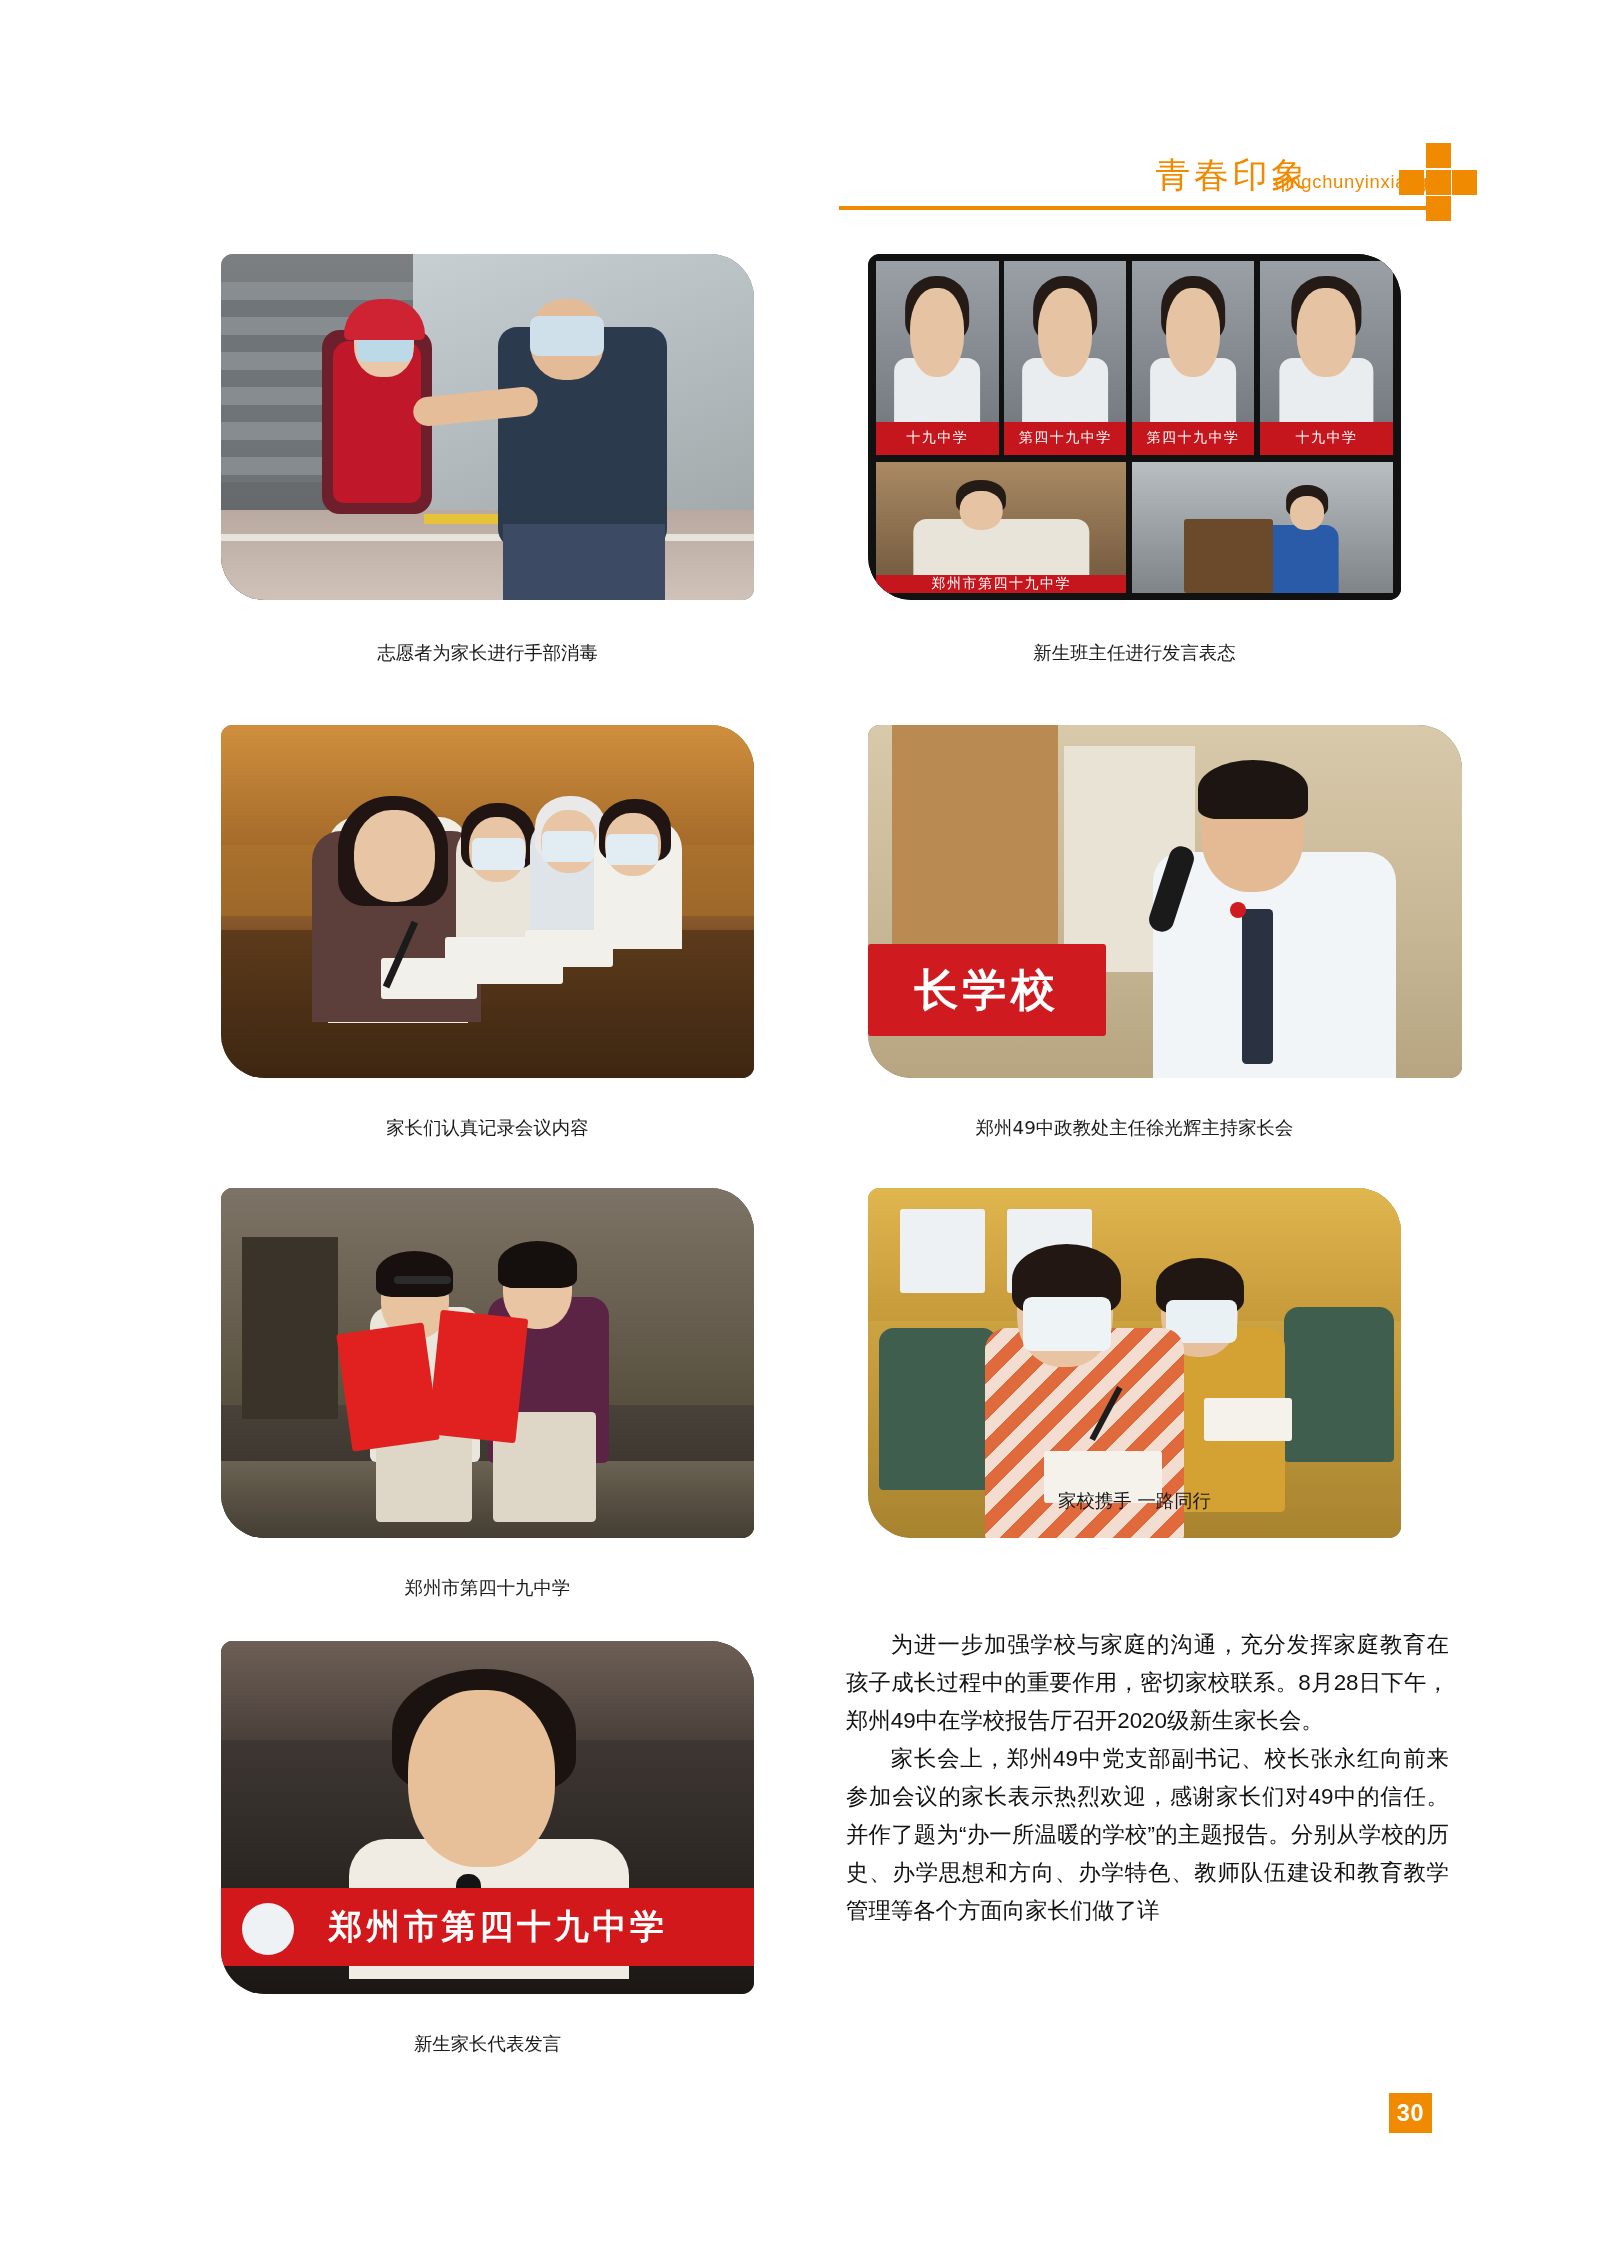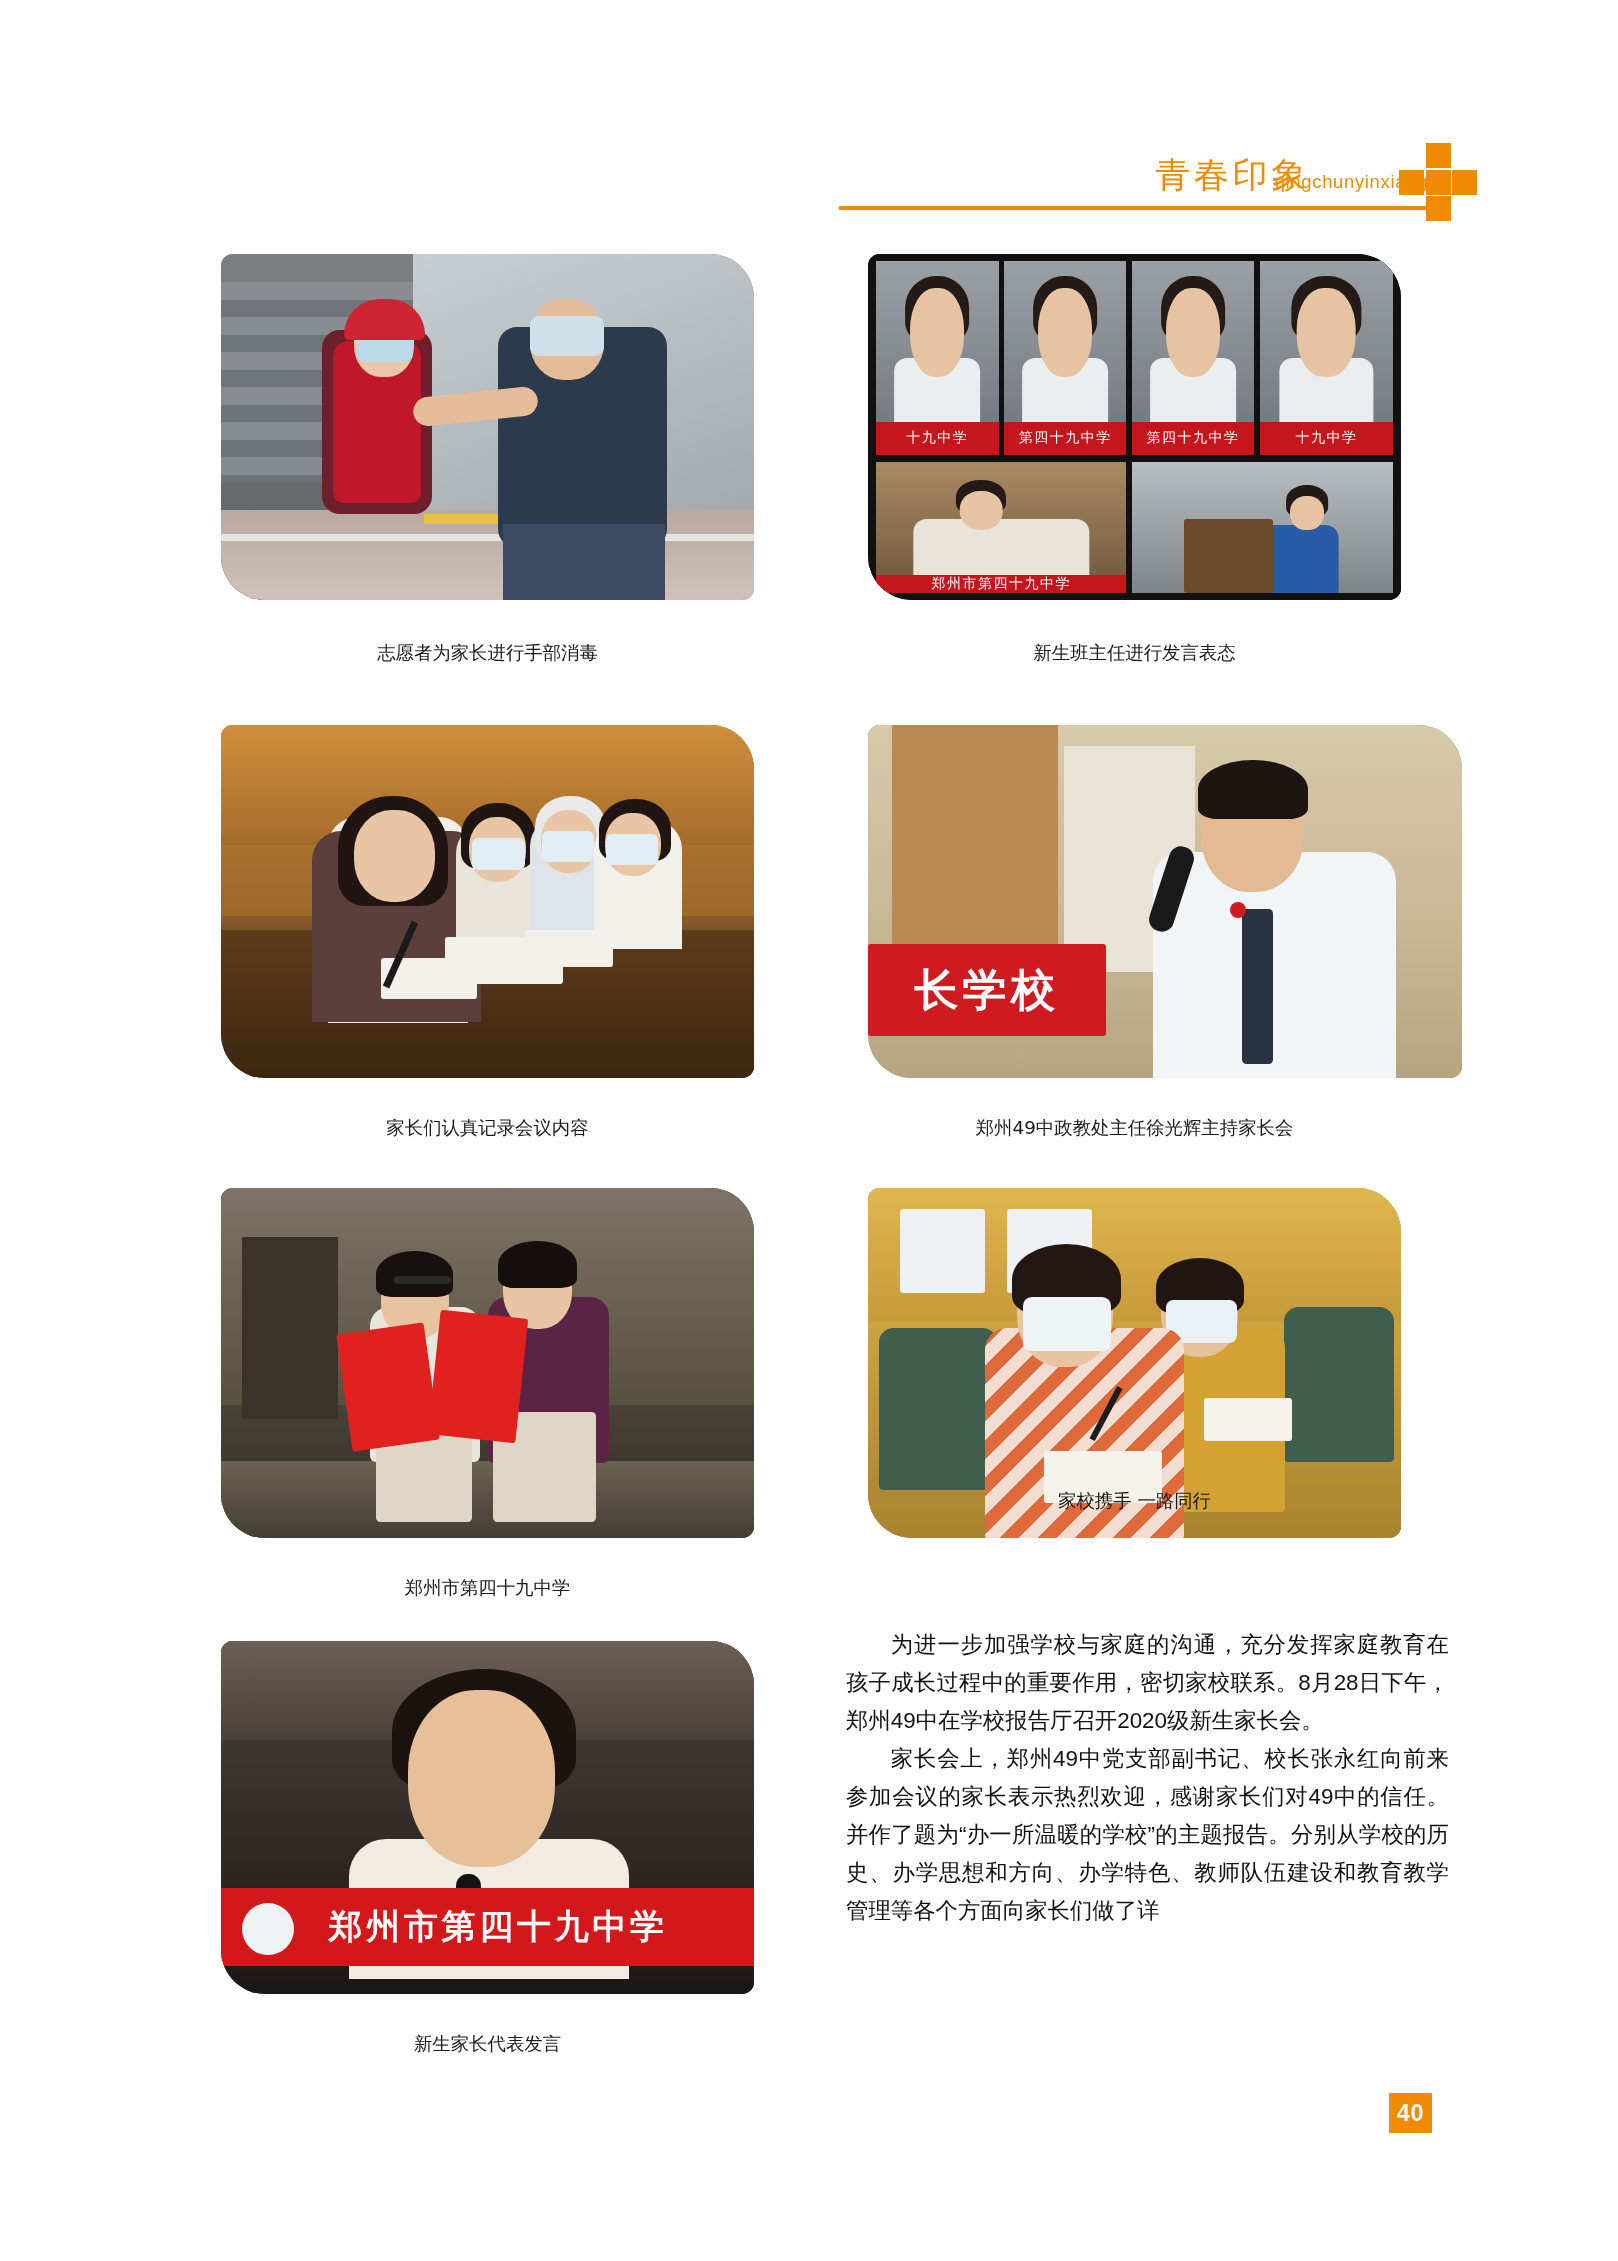--- a/index.html
+++ b/index.html
@@ -424,16 +424,16 @@
       <div class="ph-abs p7-logo"></div>
     </div>
   </div>
   <div class="caption" style="left:221px; top:2031px; width:533px;">新生家长代表发言</div>
 
   <div class="bodytext">
     <p>为进一步加强学校与家庭的沟通，充分发挥家庭教育在孩子成长过程中的重要作用，密切家校联系。8月28日下午，郑州49中在学校报告厅召开2020级新生家长会。</p>
     <p>家长会上，郑州49中党支部副书记、校长张永红向前来参加会议的家长表示热烈欢迎，感谢家长们对49中的信任。并作了题为“办一所温暖的学校”的主题报告。分别从学校的历史、办学思想和方向、办学特色、教师队伍建设和教育教学管理等各个方面向家长们做了详</p>
   </div>
 
-  <div class="pagenum">40</div>
+  <div class="pagenum">30</div>
 
 </div>
 
 
 </body></html>

